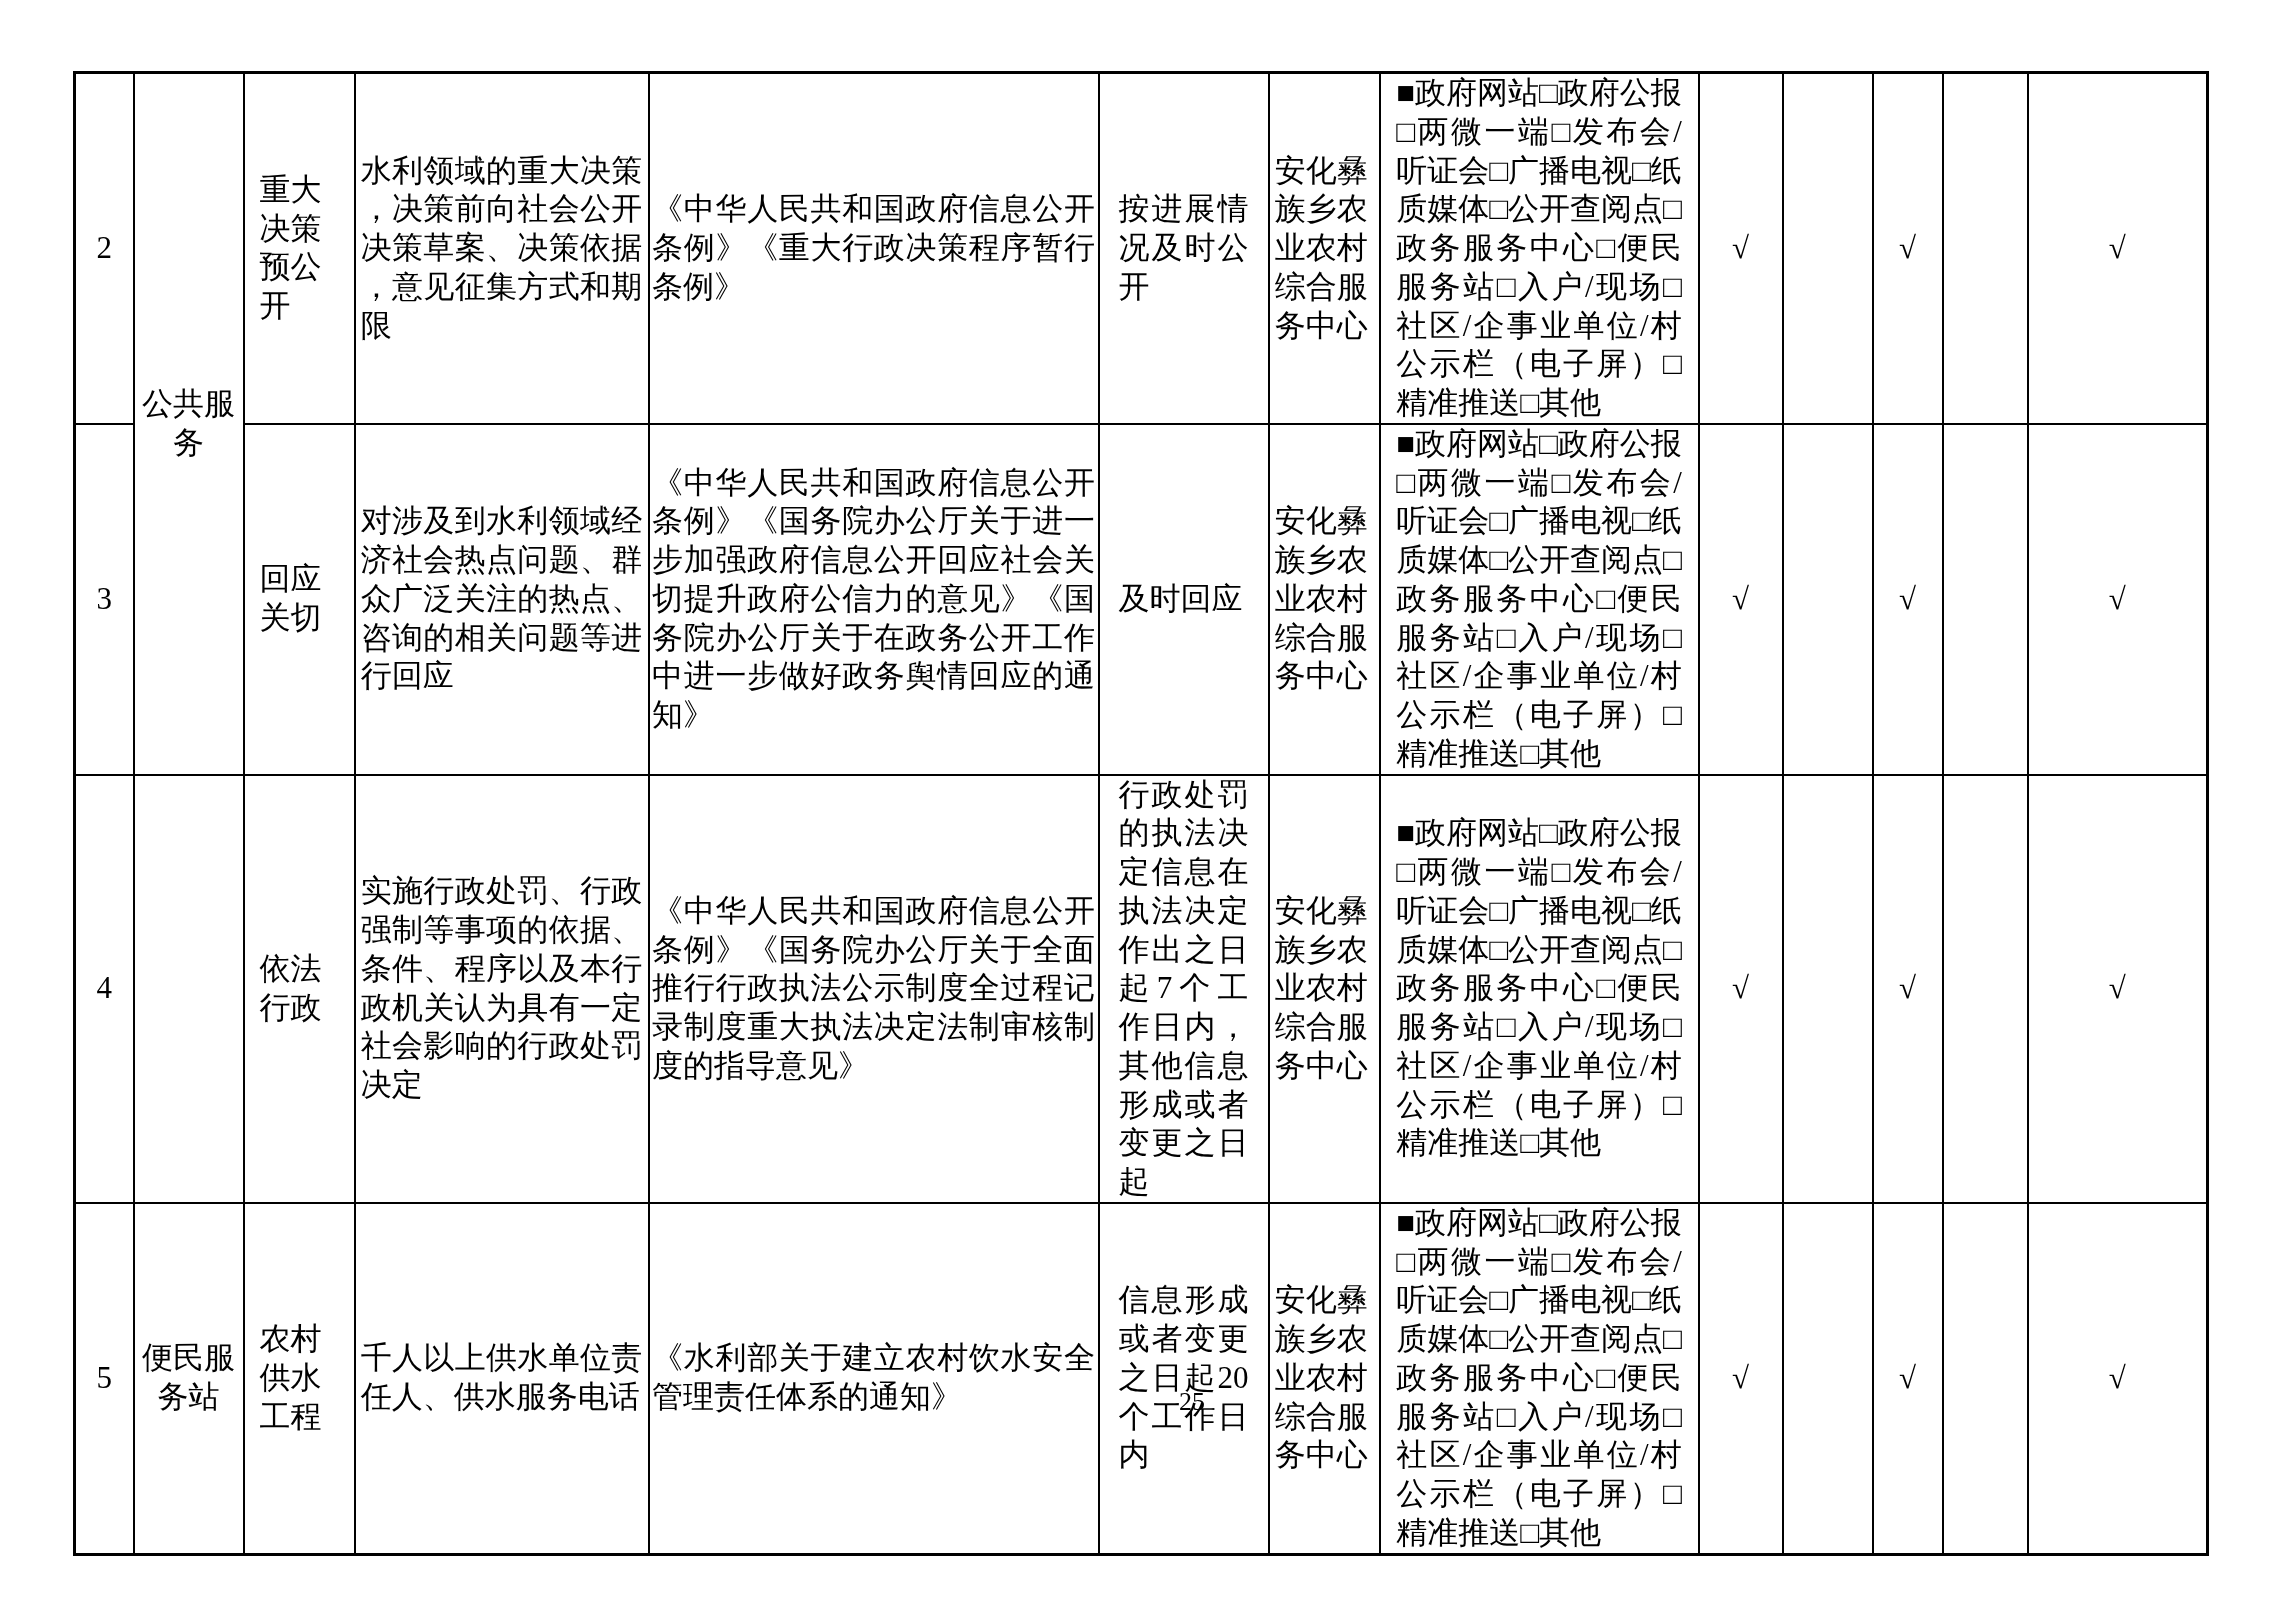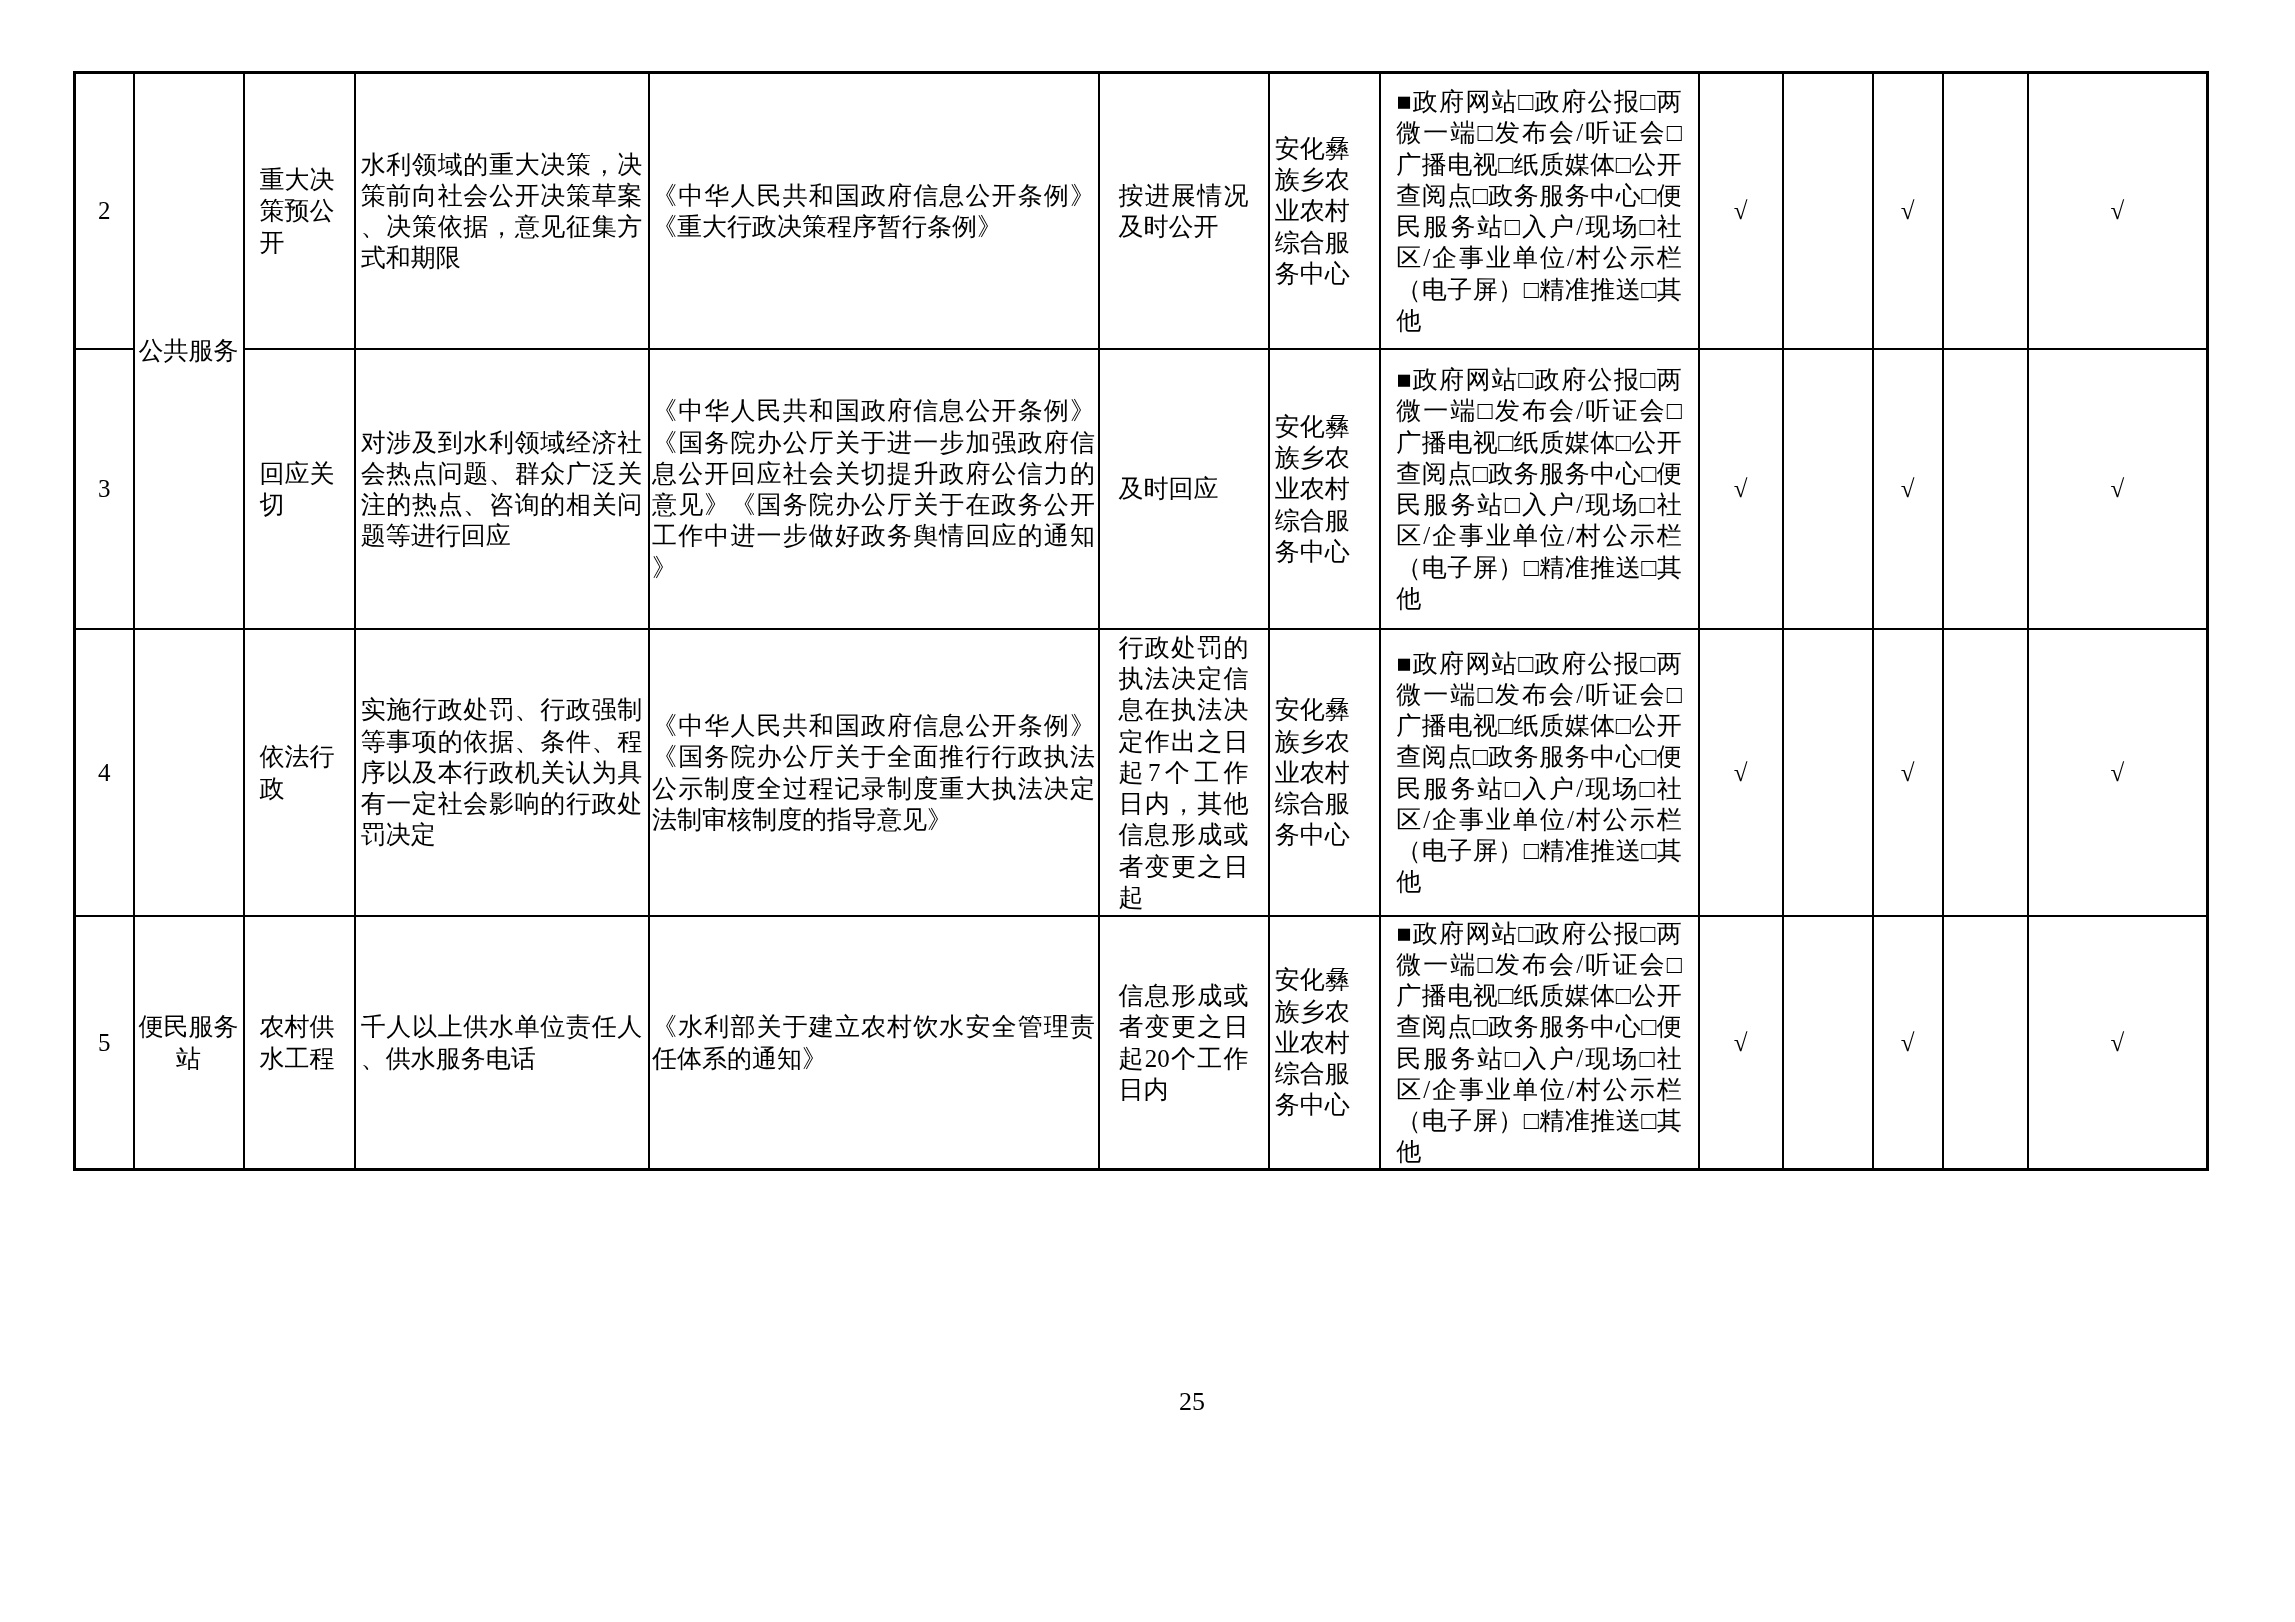--- a/index.html
+++ b/index.html
@@ -14,21 +14,21 @@
   table.tbl{
     position:absolute;left:73px;top:71px;
     width:2136px;
     border-collapse:collapse;
     table-layout:fixed;
     border:3.9px solid #000;
   }
   table.tbl td{
     border:2.6px solid #000;
     vertical-align:middle;
-    font-size:25px;
+    font-size:31px;
     line-height:1.25;
     overflow:hidden;
   }
   .c-num{text-align:center;}
   .c-cat{text-align:center;padding:0 3.9px;line-break:anywhere;word-break:break-all;}
   .c-item{text-align:left;padding:0 15px;line-break:anywhere;word-break:break-all;}
   .c-content{text-align:justify;padding:0 5.2px;line-break:anywhere;word-break:break-all;line-height:1.33;}
   .c-basis{text-align:justify;padding:0 2.6px;line-break:anywhere;word-break:break-all;line-height:1.33;}
   .c-timing{text-align:justify;padding:0 19px;line-break:anywhere;word-break:break-all;}
   .c-unit{text-align:left;padding:0 5.2px;line-break:anywhere;word-break:break-all;border-radius:17px;}

